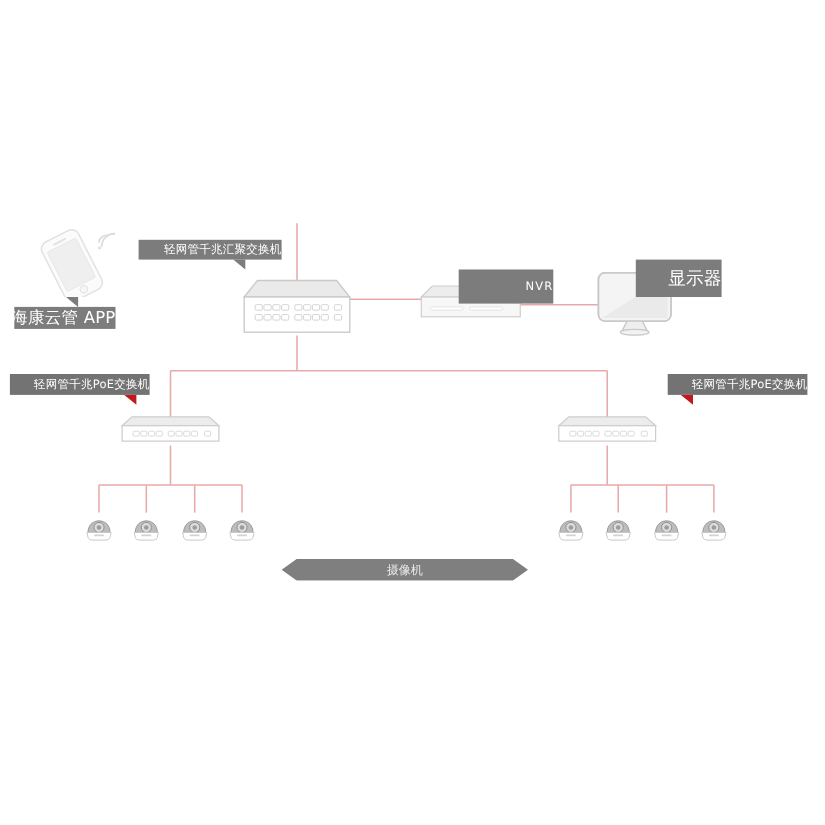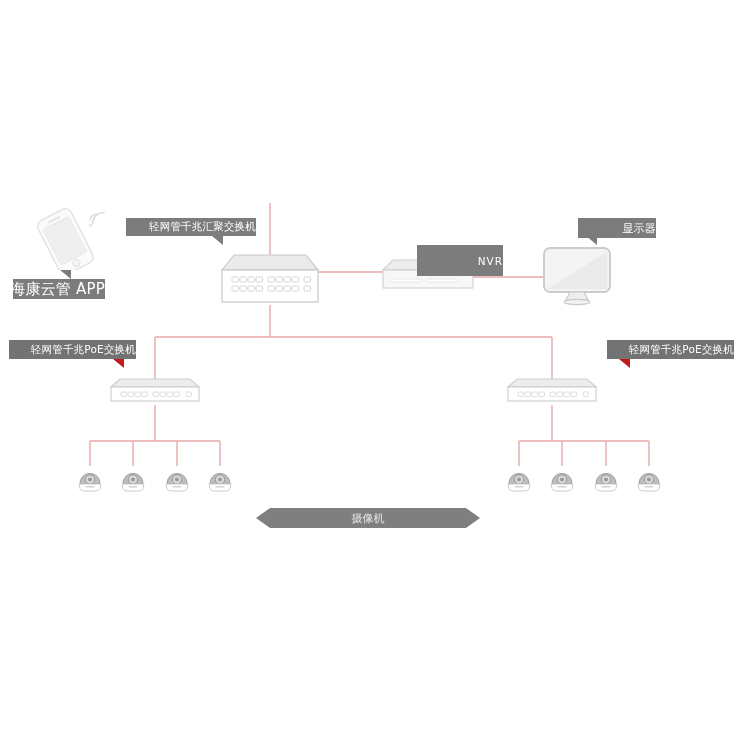--- a/index.html
+++ b/index.html
@@ -42,21 +42,21 @@
   .lbl-agg{left:126px;top:218px;width:130px;height:18px;font-size:10.5px;}
   .lbl-agg .tail{left:86px;top:18px;}
 
   .lbl-app{left:13px;top:279px;width:92px;height:20px;font-size:15px;}
   .lbl-app .tail{left:47px;top:-9px;border-width:0 0 9px 11px;
     border-color:transparent transparent #7c7c7c transparent;}
 
   .lbl-nvr{left:417px;top:222px;width:86px;height:31px;font-size:10.5px;letter-spacing:1px;margin-top:23px;}
   .lbl-nvr .tail{left:12px;top:18px;}
 
-  .lbl-mon{left:578px;top:218px;width:78px;height:20px;font-size:11px;}
+  .lbl-mon{left:578px;top:236px;width:78px;height:34px;font-size:16px;}
   .lbl-mon .tail{left:8px;top:18px;}
 
   .lbl-poe-l{left:9px;top:340px;width:127px;height:19px;font-size:10.5px;}
   .lbl-poe-l .tail{left:104px;top:19px;}
 
   .lbl-poe-r{left:607px;top:340px;width:127px;height:19px;font-size:10.5px;}
   .lbl-poe-r .tail{left:12px;top:19px;}
 
   
   .banner{

